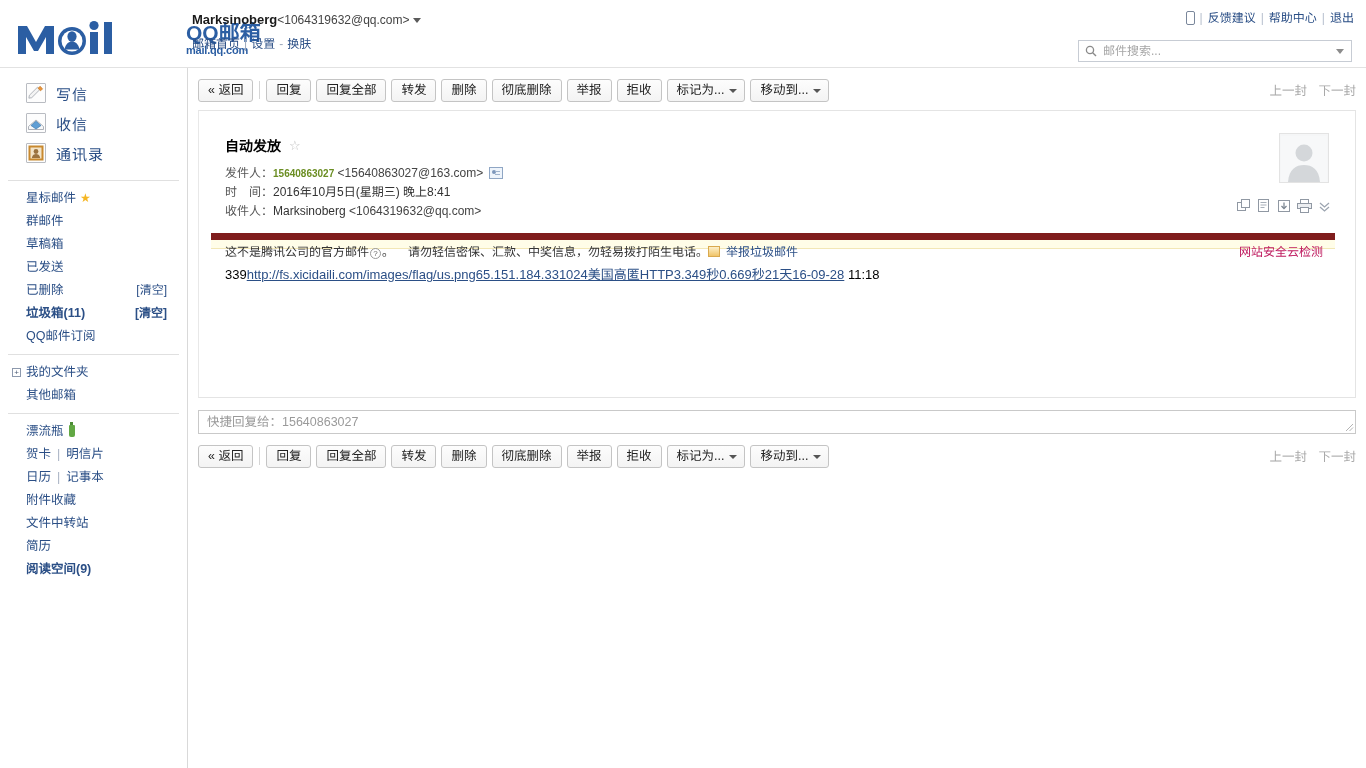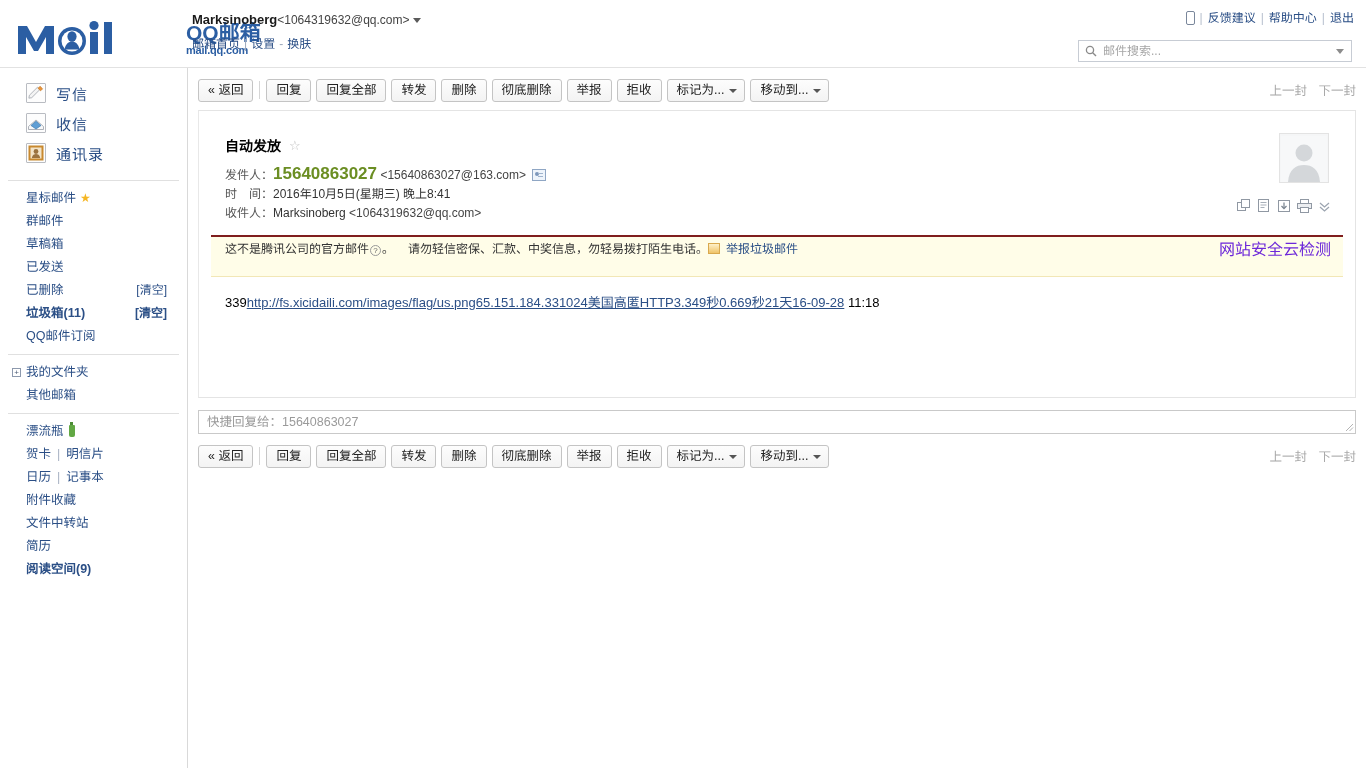--- a/index.html
+++ b/index.html
@@ -197,21 +197,21 @@
     padding: 12px;
     position: relative;
     height: 288px;
   }
   #mail-head { position: relative; padding: 12px 14px 8px 14px; }
   #subject-row { display: flex; align-items: center; margin-bottom: 9px; }
   #subject-text { font-size: 14px; font-weight: bold; color: #000; }
   .star-outline { margin-left: 8px; color: #bfbfbf; font-size: 13px; cursor: pointer; }
   .meta-row { font-size: 12px; color: #333; line-height: 19px; }
   .meta-label { color: #555; }
-  .sender-name { color: #6b8e23; font-weight: bold; font-size: 17px; }
+  .sender-name { color: #6b8e23; font-weight: bold; font-size: 10px; }
   .addr { color: #444; }
   .card-icon {
     display: inline-block; width: 14px; height: 12px;
     border: 1px solid #8fa6c4; background: #eef4fb;
     vertical-align: -2px; margin-left: 6px; position: relative;
   }
   .card-icon::before {
     content: ""; position: absolute; left: 2px; top: 2px;
     width: 4px; height: 4px; border-radius: 50%; background: #7d97bb;
   }
@@ -229,45 +229,45 @@
     overflow: hidden;
   }
 
   #head-actions {
     position: absolute; right: 12px; top: 76px;
     display: flex; align-items: center; gap: 6px;
   }
   .act-ic { cursor: pointer; opacity: .85; }
 
   #warn-bar {
-    margin: 4px 0 0 0;
+    margin: 4px 8px 0 0;
     background: #fffde8;
-    border-top: 2px solid #7f1d1d;
+    border-top: 7px solid #7f1d1d;
     border-bottom: 1px solid #f2e7b6;
-    height: 42px; line-height: 25px;
+    height: 16px; line-height: 25px;
     padding: 0 10px 0 14px;
     font-size: 12px; color: #333;
     position: relative;
   }
   #warn-bar .q-mark {
     display: inline-block; width: 11px; height: 11px;
     border: 1px solid #999; border-radius: 50%;
     font-size: 8px; line-height: 10px; text-align: center;
     color: #666; vertical-align: 0px; margin: 0 1px;
   }
   #warn-bar .gap { display: inline-block; width: 14px; }
   #warn-report { color: #2b4f86; text-decoration: none; margin-left: 4px; }
   .report-ic {
     display: inline-block; width: 12px; height: 11px;
     background: linear-gradient(to bottom, #fdf0c8, #f0c469);
     border: 1px solid #d9a94e; vertical-align: -1px; margin-right: 2px;
   }
   #warn-right {
     position: absolute; right: 12px; top: 0;
-    color: #6d28d9; font-size: 16px; font-family: Liberation Serif, serif;
+    color: #be185d; font-size: 12px; font-family: Liberation Serif, serif;
   }
 
   #mail-body {
     padding: 16px 14px 14px 14px;
     font-size: 13px; color: #000;
     line-height: 20px;
     word-break: break-all;
   }
   #mail-body a { color: #2b4f86; text-decoration: underline; }
 

